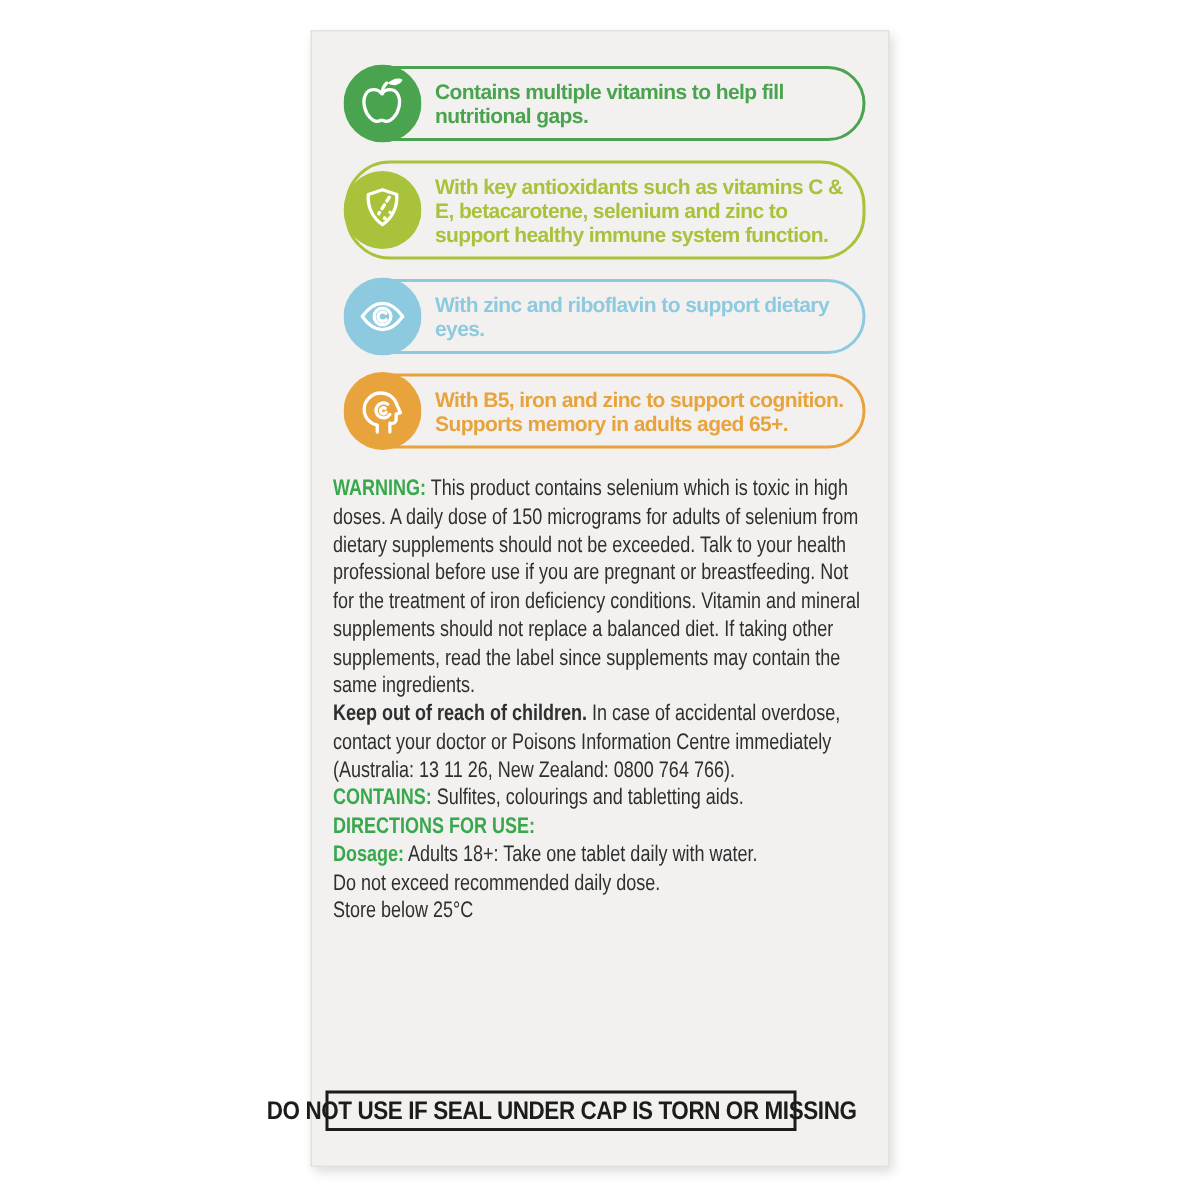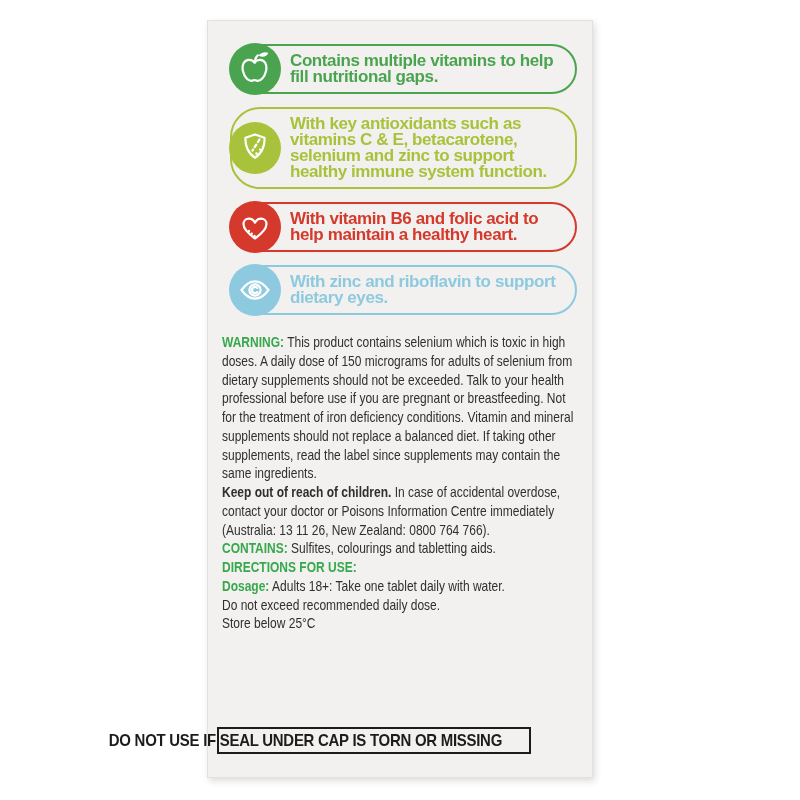--- a/index.html
+++ b/index.html
@@ -10,35 +10,35 @@
     background:#f2f1ef;border:1px solid #e2e1de;box-sizing:border-box;
     box-shadow:2px 3px 7px rgba(0,0,0,0.14);
   }
   .pills{margin:23px 0 0 22px;width:347px;}
   .pill{
     position:relative;box-sizing:border-box;min-height:50px;
     border:2px solid;border-radius:30px;
     padding:7px 10px 7px 58px;margin-bottom:13px;
     display:flex;align-items:center;background:transparent;
   }
-  .pill-text{font-size:17px;line-height:16px;letter-spacing:-0.4px;font-weight:bold;}
+  .pill-text{font-size:14px;line-height:16px;letter-spacing:-0.4px;font-weight:bold;}
   .badge{position:absolute;left:-3px;top:50%;margin-top:-26px;width:52px;height:52px;display:block;}
   .badge svg{width:52px;height:52px;display:block;}
   .g{fill:none;stroke:#ffffff;stroke-width:2.2;stroke-linecap:round;stroke-linejoin:round;}
   .copy{
     margin:18px 0 0 14px;width:445px;
     transform:scaleX(0.8);transform-origin:0 0;
     font-size:15px;line-height:1.25;color:#2f2f2f;
   }
   .copy p{margin:0;}
   .lbl{font-weight:bold;}
   .seal{
     position:absolute;left:9px;bottom:23px;width:314px;height:27px;
     border:2px solid #1c1c1a;box-sizing:border-box;
-    display:flex;align-items:center;justify-content:flex-end;background:transparent;
+    display:flex;align-items:center;justify-content:center;background:transparent;
   }
   .seal span{
     font-weight:bold;font-size:17px;color:#1c1c1a;white-space:nowrap;
     transform:scaleX(0.88);letter-spacing:-0.3px;
   }
 </style>
 </head>
 <body>
 
 <div class="stage" style="background-color: rgb(255, 255, 255);">
@@ -64,45 +64,44 @@
             <circle cx="26" cy="26" r="26" style="fill: rgb(169, 194, 60);"></circle>
             <path class="g" d="M26 12.5l9.5 3.2c.6 7.6-2.7 15.7-9.5 20-6.8-4.3-10.1-12.4-9.5-20L26 12.5Z"></path>
             <path class="g" d="M30.5 17.5 23.5 28.5" stroke-dasharray="3 3"></path>
             <circle cx="27.5" cy="31.5" r="1.3" fill="#ffffff"></circle>
             <circle cx="31" cy="27.5" r="1.1" fill="#ffffff"></circle>
           </svg>
         </span>
         <span class="pill-text">With key antioxidants such as vitamins C &amp; E, betacarotene, selenium and zinc to support healthy immune system function.</span>
       </div>
 
-      <div class="pill" style="border-color: rgb(212, 57, 43); color: rgb(212, 57, 43);">
-        <span class="badge">
-          <svg viewBox="0 0 52 52">
-            <circle cx="26" cy="26" r="26" style="fill: rgb(212, 57, 43);"></circle>
-            <path class="g" d="M26 37.5c-7.5-5.3-11.5-10-11.5-14.4 0-3.2 2.3-5.4 5.3-5.4 2.5 0 4.8 1.5 6.2 3.9 1.4-2.4 3.7-3.9 6.2-3.9 3 0 5.3 2.2 5.3 5.4 0 4.4-4 9.1-11.5 14.4Z"></path>
-            <circle cx="20" cy="30" r="1.2" fill="#ffffff"></circle>
-            <circle cx="22.8" cy="32.6" r="1.2" fill="#ffffff"></circle>
-            <circle cx="25.6" cy="35" r="1.2" fill="#ffffff"></circle>
-          </svg>
-        </span>
-        <span class="pill-text">With vitamin B6 and folic acid to help maintain a healthy heart.</span>
-      </div>
 
       <div class="pill" style="border-color: rgb(142, 202, 223); color: rgb(142, 202, 223);">
         <span class="badge">
           <svg viewBox="0 0 52 52">
             <circle cx="26" cy="26" r="26" style="fill: rgb(142, 202, 223);"></circle>
             <path class="g" d="M12.5 26c4.2-5.8 9-8.7 13.5-8.7s9.3 2.9 13.5 8.7c-4.2 5.8-9 8.7-13.5 8.7S16.7 31.8 12.5 26Z"></path>
             <circle class="g" cx="26" cy="26" r="5.6"></circle>
             <path class="g" d="M28.3 23.9a3.1 3.1 0 1 0 .1 4.2"></path>
           </svg>
         </span>
         <span class="pill-text">With zinc and riboflavin to support dietary eyes.</span>
       </div>
 
+      <div class="pill" style="border-color: rgb(232, 163, 61); color: rgb(232, 163, 61);">
+        <span class="badge">
+          <svg viewBox="0 0 52 52">
+            <circle cx="26" cy="26" r="26" style="fill: rgb(232, 163, 61);"></circle>
+            <path class="g" d="M22.5 40v-4.6c-5.3-1.2-8.7-5.4-8.7-10.4 0-6.1 5-11 11.2-11 5 0 9.2 3.2 10.6 7.9l2.4 5.2-2.9 1v3.6c0 2-1.8 3-4.2 2.4V40"></path>
+            <path class="g" d="M29.5 21.5a5 5 0 1 0 1.4 6.8"></path>
+            <path class="g" d="M27.8 24.2a2 2 0 1 0 .6 2.6"></path>
+          </svg>
+        </span>
+        <span class="pill-text">With B5, iron and zinc to support cognition. Supports memory in adults aged 65+.</span>
+      </div>
 
     </div>
 
     <div class="copy" style="color: rgb(47, 47, 47);">
       <p><b class="lbl" style="color: rgb(55, 168, 76);">WARNING:</b> <span>This product contains selenium which is toxic in high doses. A daily dose of 150 micrograms for adults of selenium from dietary supplements should not be exceeded. Talk to your health professional before use if you are pregnant or breastfeeding. Not for the treatment of iron deficiency conditions. Vitamin and mineral supplements should not replace a balanced diet. If taking other supplements, read the label since supplements may contain the same ingredients.</span></p>
       <p><b class="lbl">Keep out of reach of children.</b> <span>In case of accidental overdose, contact your doctor or Poisons Information Centre immediately (Australia: 13 11 26, New Zealand: 0800 764 766).</span></p>
       <p><b class="lbl" style="color: rgb(55, 168, 76);">CONTAINS:</b> <span>Sulfites, colourings and tabletting aids.</span></p>
       <p><b class="lbl" style="color: rgb(55, 168, 76);">DIRECTIONS FOR USE:</b></p>
       <p><b class="lbl" style="color: rgb(55, 168, 76);">Dosage:</b> <span>Adults 18+: Take one tablet daily with water.</span></p>
       <p><span>Do not exceed recommended daily dose.</span></p>

